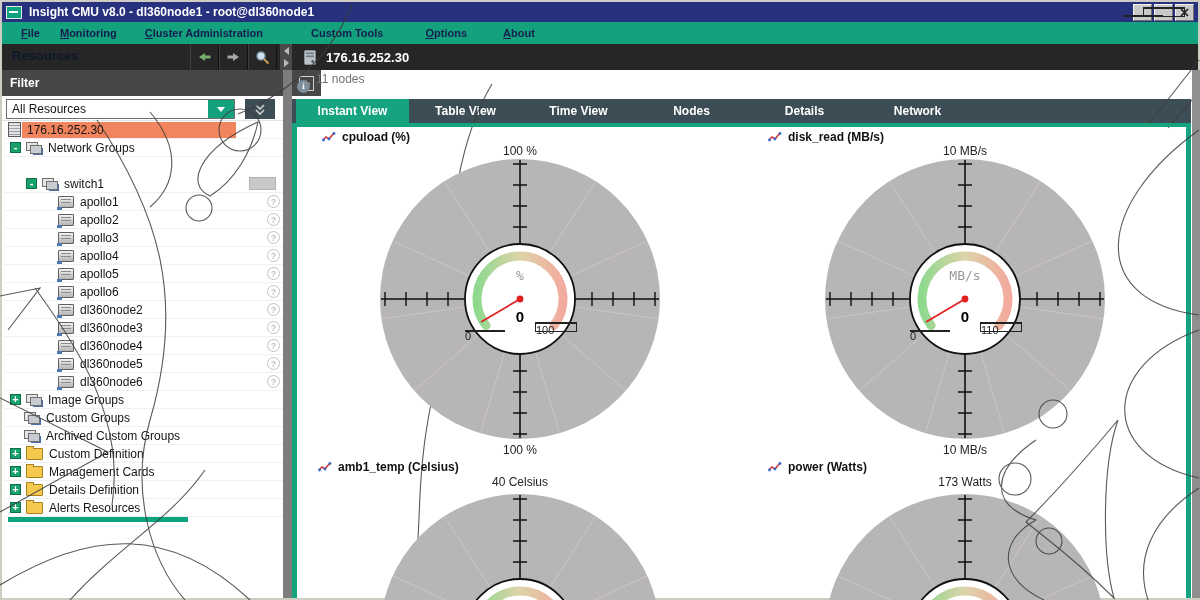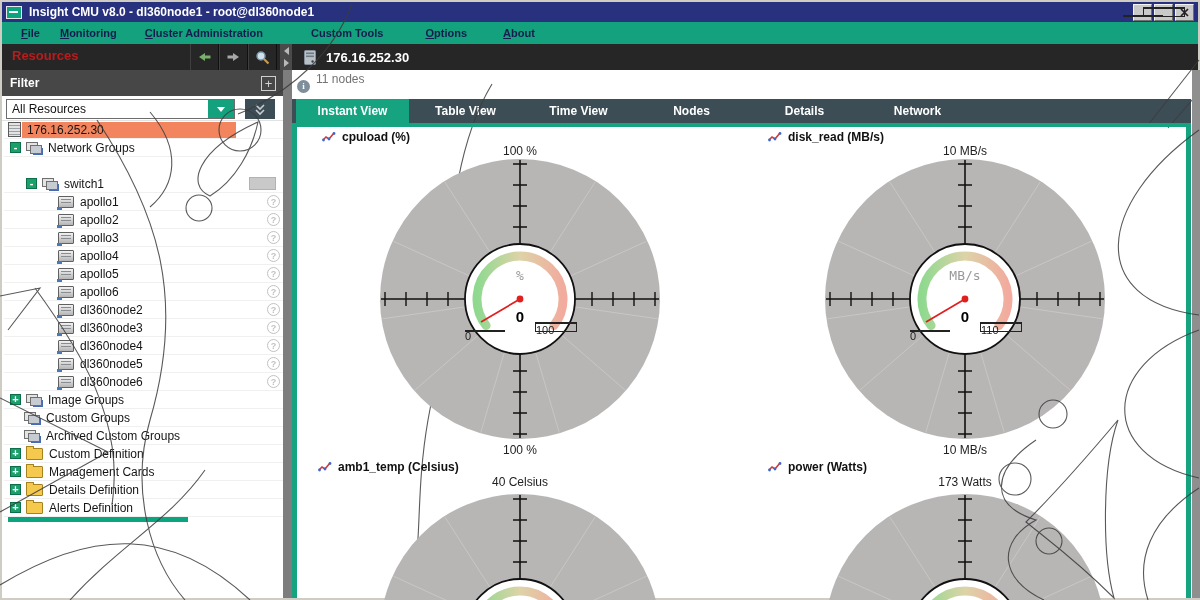--- a/index.html
+++ b/index.html
@@ -16,31 +16,31 @@
   .wbtn{width:17px;height:15px;background:#c9c9c9;border:1px solid;border-color:#f4f4f4 #6e6e6e #6e6e6e #f4f4f4;
         display:flex;align-items:center;justify-content:center}
   .g-min{width:7px;height:2px;background:#222;margin-top:8px}
   .g-max{width:8px;height:7px;border:1px solid #222;border-top-width:2px}
   
   .menubar{left:2px;top:22px;width:1196px;height:22px;background:#13a17e;display:flex;align-items:center;padding-left:10px;box-sizing:border-box}
   .mitem{color:#151d4e;font-weight:bold;font-size:11px;padding:2px 9px;cursor:default;white-space:nowrap}
   .mitem u{text-decoration:underline}
   
   .hdr-row{left:2px;top:44px;width:1196px;height:26px;background:#262626}
-  .res-title{left:12px;top:48px;color:#b91c1c;font-weight:bold;font-size:13px}
+  .res-title{left:12px;top:48px;color:#0f172a;font-weight:bold;font-size:13px}
   .tb-group{left:190px;top:44px;height:26px;display:flex}
   .tbtn{width:29px;height:26px;display:flex;align-items:center;justify-content:center;
         border-left:1px solid #3f3f3f;border-right:1px solid #101010;box-sizing:border-box}
   .sash{left:280px;top:44px;width:12px;height:26px;background:#4a4a4a;display:flex;flex-direction:column;align-items:center;justify-content:space-between;padding:3px 0;box-sizing:border-box}
   .tri-l{width:0;height:0;border-top:4px solid transparent;border-bottom:4px solid transparent;border-right:5px solid #b9b9b9}
   .tri-r{width:0;height:0;border-top:4px solid transparent;border-bottom:4px solid transparent;border-left:5px solid #b9b9b9}
   .main-hdr{left:292px;top:44px;width:906px;height:26px;background:#262626;display:flex;align-items:center}
   .addr-text{color:#fff;font-weight:bold;font-size:13px;margin-left:10px}
   
-  .filter-bar{left:2px;top:70px;width:281px;height:26px;background:#474747;display:flex;align-items:center}
+  .filter-bar{left:2px;top:70px;width:319px;height:26px;background:#474747;display:flex;align-items:center}
   .filter-label{color:#fff;font-weight:bold;font-size:12px;margin-left:8px}
   .plus-box{margin-left:auto;margin-right:7px;width:15px;height:15px;border:1px solid #cfcfcf;color:#d6d6d6;
             font-size:13px;line-height:13px;text-align:center;box-sizing:border-box}
   .filter-row{left:2px;top:96px;width:281px;height:25px;background:#fff;border-bottom:1px solid #e2e2e2;box-sizing:border-box}
   .f-select{left:6px;top:99px;width:229px;height:20px;border:1px solid #6d6d6d;background:#fff;display:flex;align-items:center;box-sizing:border-box}
   .f-select-text{font-size:12px;color:#111;margin-left:5px;flex:1}
   .f-arrow-btn{width:26px;height:100%;background:#13a17e;display:flex;align-items:center;justify-content:center}
   .dd-tri{width:0;height:0;border-left:4px solid transparent;border-right:4px solid transparent;border-top:5px solid #fff}
   .f-chev-btn{left:245px;top:99px;width:30px;height:20px;background:#3d4d55;display:flex;align-items:center;justify-content:center}
   .tree{left:2px;top:121px;width:281px;height:402px}
@@ -265,21 +265,21 @@
     <span class="tlabel">Management Cards</span>
   </div>
   <div class="trow" style="top:360px">
     <span class="exp" style="margin-left:6px">+</span>
     <span class="ic ic-folder"></span>
     <span class="tlabel">Details Definition</span>
   </div>
   <div class="trow" style="top:378px">
     <span class="exp" style="margin-left:6px">+</span>
     <span class="ic ic-folder"></span>
-    <span class="tlabel">Alerts Definition</span>
+    <span class="tlabel">Alerts Resources</span>
   </div>
 </div>
 <div class="abs tree-hthumb"></div>
 <div class="abs vdivider"></div>
 
 <div class="abs nodecount-icon">i</div>
 <div class="abs nodecount-text">11 nodes</div>
 
 <div class="abs tabbar">
   <span class="tab active">Instant View</span>

